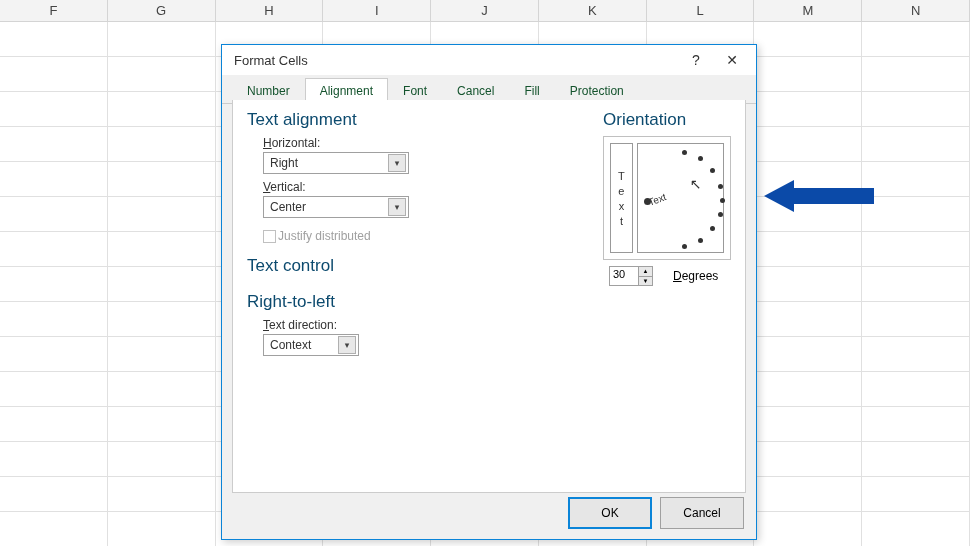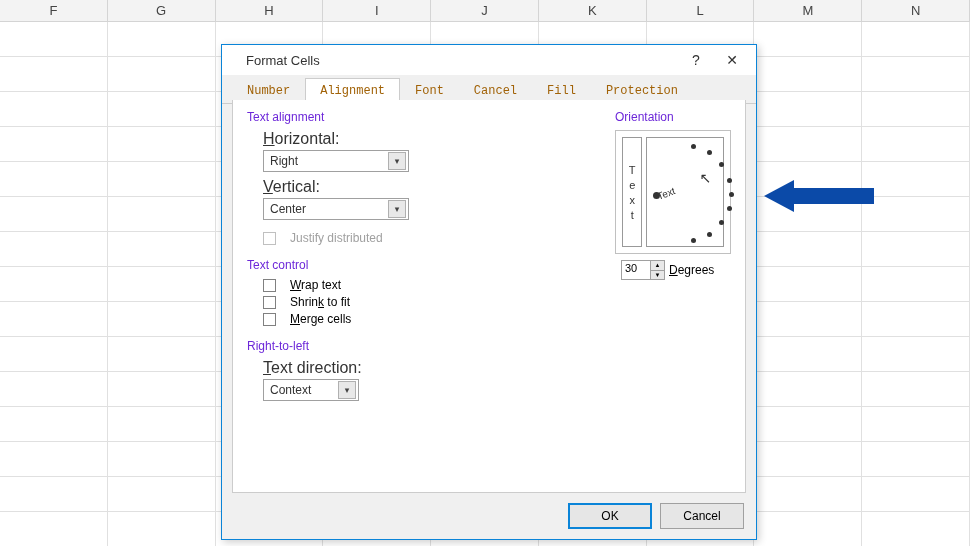--- a/index.html
+++ b/index.html
@@ -57,73 +57,72 @@
     }
     .titlebar {
       height: 30px;
       background: #fff;
       display: flex;
       align-items: center;
       padding: 0 6px 0 12px;
       font-size: 13px;
       color: #333;
     }
-    .titlebar .title { flex: 1; margin-left: 12px; }
+    .titlebar .title { flex: 1; }
     .titlebar .btn {
       width: 36px;
       height: 28px;
       display: flex;
       align-items: center;
       justify-content: center;
       font-size: 14px;
       color: #333;
     }
     .tabstrip {
       display: flex;
       padding: 2px 10px 0 10px;
       border-bottom: 1px solid #ccc;
       background: #f0f0f0;
       gap: 0;
     }
     .tab {
       padding: 5px 14px;
       font-size: 12px;
-      color: #a16207;
+      color: #14532d;
       border: 1px solid transparent;
       border-bottom: none;
       position: relative;
       top: 1px;
       background: #f0f0f0;
       cursor: default;
-      font-family: Liberation Mono, monospace;
     }
     .tab.active {
       background: #fff;
       border-color: #ccc;
       border-bottom: 1px solid #fff;
     }
     .tabbody {
       background: #fff;
       position: absolute;
       top: 55px;
       left: 10px;
       right: 10px;
       bottom: 46px;
       border: 1px solid #ccc;
       border-top: none;
       padding: 10px 14px;
     }
     .section-label {
-      font-size: 12px;
-      color: #6d28d9;
+      font-size: 17px;
+      color: #0c4a6e;
       margin-bottom: 6px;
     }
     .indent { padding-left: 16px; }
     .label-sm {
-      font-size: 16px;
+      font-size: 12px;
       color: #333;
       margin-bottom: 2px;
     }
     .label-sm u { text-decoration: underline; }
     .combo {
       display: flex;
       align-items: center;
       width: 146px;
       height: 22px;
       border: 1px solid #a0a0a0;
@@ -169,37 +168,37 @@
       font-size: 7px;
       display: flex;
       align-items: center;
       justify-content: center;
       color: #444;
     }
     .spinner .btns div:first-child { border-bottom: 1px solid #a0a0a0; }
     .check-row {
       display: flex;
       align-items: center;
-      gap: 14px;
+      gap: 2px;
       margin: 3px 0;
       font-size: 12px;
     }
     .checkbox {
       width: 13px;
       height: 13px;
       border: 1px solid #808080;
       background: #fff;
     }
     .disabled { color: #a0a0a0; }
     .disabled .checkbox { border-color: #c0c0c0; }
     .orientation-box {
       position: absolute;
       top: 10px;
       right: 14px;
-      width: 116px;
+      width: 128px;
     }
     .orient-inner {
       border: 1px solid #c0c0c0;
       padding: 6px;
       display: flex;
       gap: 4px;
       background: #fff;
     }
     .vtext {
       width: 24px;
@@ -230,21 +229,21 @@
     .dot {
       position: absolute;
       width: 5px;
       height: 5px;
       background: #333;
       border-radius: 50%;
     }
     .deg-row {
       display: flex;
       align-items: center;
-      gap: 4px;
+      gap: 20px;
       margin-top: 6px;
       padding-left: 6px;
     }
     .deg-spin {
       display: flex;
       width: 44px;
       height: 20px;
       border: 1px solid #a0a0a0;
       background: #fff;
     }
@@ -254,21 +253,21 @@
     .deg-spin .s div:first-child { border-bottom: 1px solid #a0a0a0; }
     .buttons {
       position: absolute;
       bottom: 10px;
       right: 12px;
       display: flex;
       gap: 8px;
     }
     .btn-std {
       width: 84px;
-      height: 26px;
+      height: 32px;
       border: 1px solid #a0a0a0;
       background: #e6e6e6;
       display: flex;
       align-items: center;
       justify-content: center;
       font-size: 12px;
     }
     .btn-std.primary {
       border: 2px solid #0a84d8;
       background: #e6e6e6;
@@ -509,34 +508,20 @@
       <div style="height:8px"></div>
       <div class="check-row disabled">
         <div class="checkbox"></div>
         <span>Justify distributed</span>
       </div>
     </div>
 
     <div style="height:10px"></div>
 
     <div class="section-label">Text control</div>
-    <div class="indent">
-      <div class="check-row">
-        <div class="checkbox"></div>
-        <span><u>W</u>rap text</span>
-      </div>
-      <div class="check-row">
-        <div class="checkbox"></div>
-        <span>Shrin<u>k</u> to fit</span>
-      </div>
-      <div class="check-row">
-        <div class="checkbox"></div>
-        <span><u>M</u>erge cells</span>
-      </div>
-    </div>
 
     <div style="height:10px"></div>
 
     <div class="section-label">Right-to-left</div>
     <div class="indent">
       <div class="label-sm"><u>T</u>ext direction:</div>
       <div class="combo small">
         <span>Context</span>
         <span class="arrow">▾</span>
       </div>

